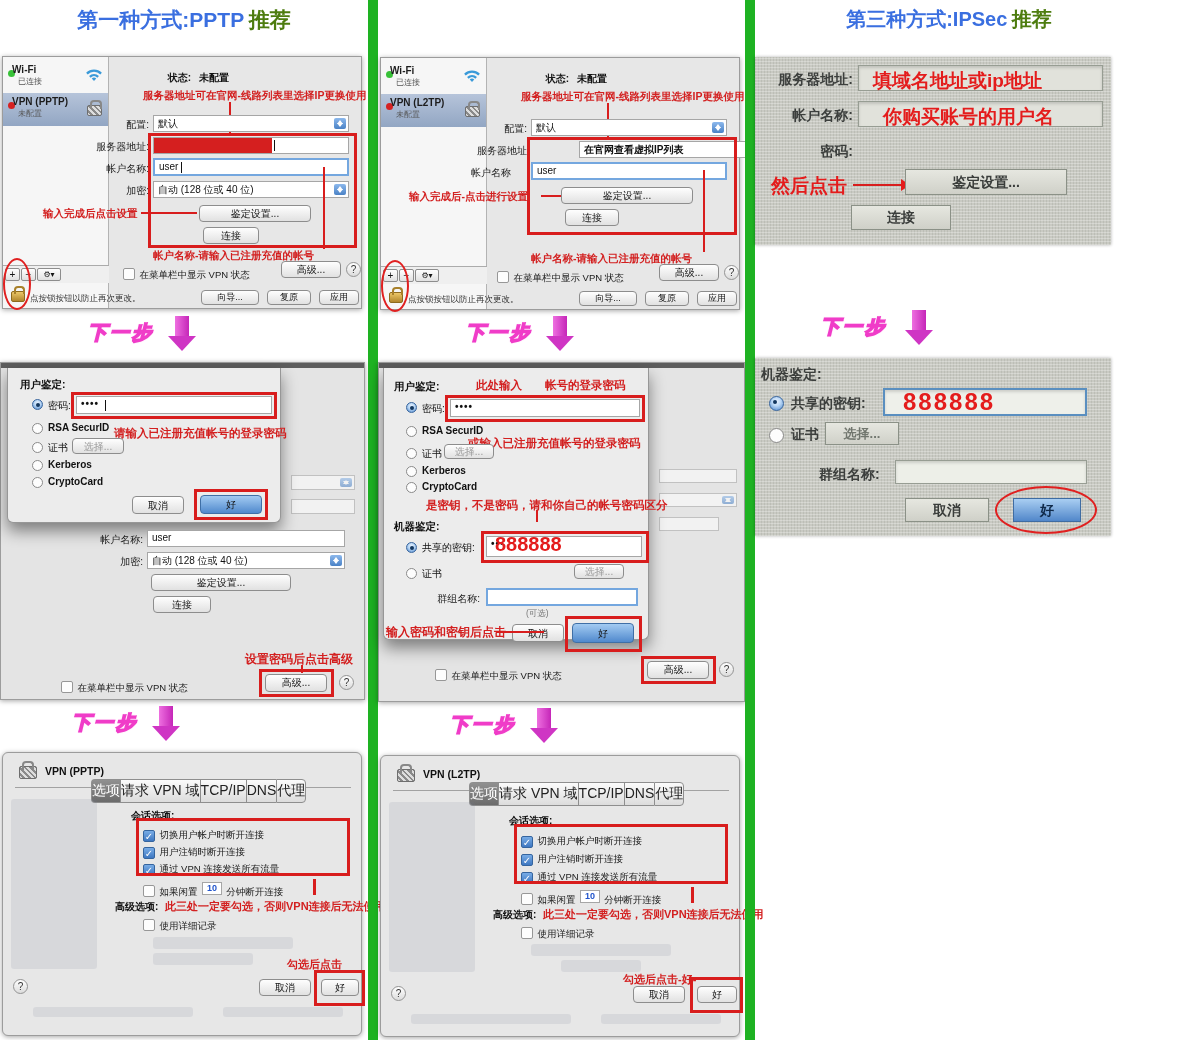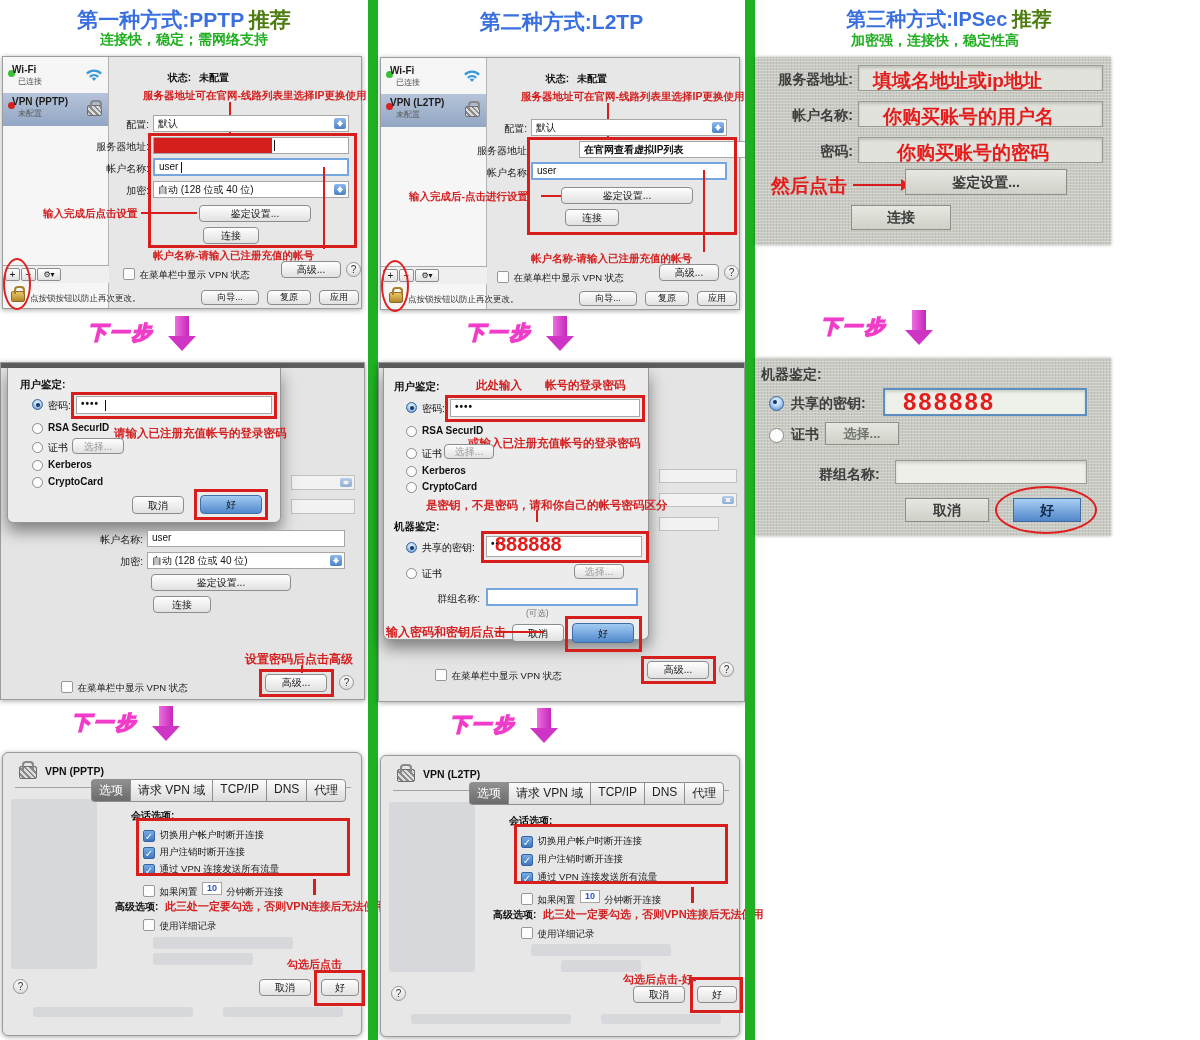--- a/index.html
+++ b/index.html
@@ -45,21 +45,21 @@
 .helpc{position:absolute;width:15px;height:15px;border-radius:50%;background:linear-gradient(#fff,#dcdcdc);border:1px solid #949494;font-size:10px;text-align:center;line-height:13px;color:#333;}
 .padlock{position:absolute;width:15px;height:11px;background:repeating-linear-gradient(45deg,#ddd 0 2px,#8a8a8a 2px 4px);border:1px solid #6e6e6e;border-radius:2px;}
 .padlock::before{content:"";position:absolute;left:2px;top:-6px;width:8px;height:7px;border:2px solid #888;border-bottom:none;border-radius:4px 4px 0 0;}
 .goldlock{position:absolute;width:14px;height:11px;background:linear-gradient(#ecc768,#b1862c);border:1px solid #8d6a1e;border-radius:2px;}
 .goldlock::before{content:"";position:absolute;left:2px;top:-6px;width:7px;height:6px;border:2px solid #a8802a;border-bottom:none;border-radius:4px 4px 0 0;}
 .next{position:absolute;font-size:19px;font-weight:bold;font-style:italic;letter-spacing:3px;color:#1d4ed8;-webkit-text-stroke:1.6px #f03cc8;text-shadow:0 0 2px #ff8fe2;}
 .arrow{position:absolute;width:28px;}
 .arrow .shaft{width:14px;height:20px;margin:0 auto;background:linear-gradient(90deg,#ee6fe0,#c526b8);}
 .arrow .head{width:0;height:0;border-left:14px solid transparent;border-right:14px solid transparent;border-top:15px solid #cf35c4;}
 .tabbar{position:absolute;display:flex;}
-.tab{font-size:12px;padding:2px 7px;background:linear-gradient(#fbfbfb,#dcdcdc);border:1px solid #8e8e8e;border-right:none;color:#222;white-space:nowrap;}
+.tab{font-size:14px;padding:2px 0;background:linear-gradient(#fbfbfb,#dcdcdc);border:1px solid #8e8e8e;border-right:none;color:#222;white-space:nowrap;}
 .tab:first-child{border-radius:4px 0 0 4px;}
 .tab:last-child{border-right:1px solid #8e8e8e;border-radius:0 4px 4px 0;}
 .tab.sel{background:linear-gradient(#909090,#6b6b6b);color:#fff;}
 .hair{position:absolute;border-top:1px solid #a2a2a2;}
 .ghost{position:absolute;background:rgba(120,130,148,.14);border-radius:3px;}
 .darkstrip{position:absolute;left:0;right:0;top:0;height:5px;background:#5d5d5d;}
 .sheet{position:absolute;background:#ececec;border:1px solid #979797;border-top:none;box-shadow:0 8px 16px rgba(0,0,0,.45);border-radius:0 0 6px 6px;}
 .caret{position:absolute;width:1px;height:11px;background:#111;top:2px;}
 .photo{position:absolute;background:#c9cac3;background-image:repeating-linear-gradient(0deg,rgba(255,255,255,.28) 0 1px,transparent 1px 3px),repeating-linear-gradient(90deg,rgba(110,116,104,.14) 0 1px,transparent 1px 3px);box-shadow:0 0 3px rgba(0,0,0,.3);}
 .pL{position:absolute;color:#3c3f3d;font-weight:bold;font-size:14px;text-align:right;}
@@ -70,21 +70,20 @@
 .logotext{font-size:23px;font-weight:bold;letter-spacing:1px;font-style:italic;}
 </style>
 </head>
 <body>
 
 <div class="col" id="col1" style="left:0;width:368px;">
   <div class="chead" style="left:0;top:6px;width:368px;">
     <span class="tblue">第一种方式:PPTP</span>
     <span class="tred">推荐</span>
   </div>
-  <div class="chead tgreen" style="left:0;top:31px;width:368px;">连接快，稳定；需网络支持</div>
 
   <div class="macwin" style="left:2px;top:56px;width:360px;height:253px;">
     <div class="sidebar">
       <div class="sbitem" style="top:4px;">
         <span class="dot g"></span>
         <span class="sbname">Wi-Fi</span>
         <span class="sbstat">已连接</span>
         <svg class="abs" style="left:82px;top:7px;" width="18" height="14" viewBox="0 0 24 18">
             <path d="M12 17l-3-3.3a4.7 4.7 0 016 0z" fill="#3a9ad9"></path>
             <path d="M5.4 10.2a9.8 9.8 0 0113.2 0l-2.1 2.3a6.6 6.6 0 00-9 0z" fill="#3a9ad9"></path>
@@ -218,21 +217,20 @@
     <div class="B" style="left:318px;top:226px;width:38px;height:17px;">好</div>
     <div class="RB" style="left:311px;top:217px;width:51px;height:36px;"></div>
     <div class="ghost" style="left:30px;top:254px;width:160px;height:10px;"></div>
     <div class="ghost" style="left:220px;top:254px;width:120px;height:10px;"></div>
   </div>
 </div>
 
 <div class="divider" style="left:368px;"></div>
 
 <div class="col" id="col2" style="left:378px;width:367px;">
-  <div class="chead tblue" style="left:0;top:8px;width:367px;">第二种方式:L2TP</div>
 
   <div class="macwin" style="left:2px;top:57px;width:360px;height:253px;">
     <div class="sidebar">
       <div class="sbitem" style="top:4px;">
         <span class="dot g"></span>
         <span class="sbname">Wi-Fi</span>
         <span class="sbstat">已连接</span>
         <svg class="abs" style="left:82px;top:7px;" width="18" height="14" viewBox="0 0 24 18">
             <path d="M12 17l-3-3.3a4.7 4.7 0 016 0z" fill="#3a9ad9"></path>
             <path d="M5.4 10.2a9.8 9.8 0 0113.2 0l-2.1 2.3a6.6 6.6 0 00-9 0z" fill="#3a9ad9"></path>
@@ -252,21 +250,21 @@
       </div>
     </div>
     <span class="L" style="left:120px;top:14px;width:68px;font-weight:bold;">状态:</span>
     <span class="abs" style="left:196px;top:14px;font-size:10px;font-weight:bold;">未配置</span>
     <span class="A" style="left:140px;top:32px;font-size:10.5px;">服务器地址可在官网-线路列表里选择IP更换使用</span>
     <div class="RL" style="left:226px;top:45px;width:2px;height:36px;"></div>
     <span class="L" style="left:96px;top:64px;width:50px;">配置:</span>
     <div class="F" style="left:150px;top:61px;width:196px;height:17px;"><span>默认</span><span class="stepper"></span></div>
     <span class="L" style="left:74px;top:86px;width:72px;">服务器地址</span>
     <div class="F" style="left:150px;top:83px;width:196px;height:17px;font-weight:bold;margin-left:48px;"><span>在官网查看虚拟IP列表</span></div>
-    <span class="L" style="left:74px;top:108px;width:72px;">帐户名称</span>
+    <span class="L" style="left:74px;top:108px;width:72px;text-align:center;">帐户名称</span>
     <div class="F focus" style="left:150px;top:104px;width:196px;height:18px;"><span>user</span></div>
     <div class="B" style="left:180px;top:129px;width:132px;height:17px;">鉴定设置...</div>
     <span class="A" style="left:28px;top:132px;font-size:10.5px;">输入完成后-点击进行设置</span>
     <div class="RL" style="left:160px;top:137px;width:20px;height:2px;"></div>
     <div class="B" style="left:184px;top:151px;width:54px;height:17px;">连接</div>
     <div class="RB" style="left:146px;top:79px;width:210px;height:98px;"></div>
     <div class="RL" style="left:322px;top:112px;width:2px;height:82px;"></div>
     <span class="A" style="left:150px;top:194px;font-size:10.5px;">帐户名称-请输入已注册充值的帐号</span>
     <div class="abs" style="left:116px;top:209px;"><span class="uncheck"></span> <span class="cl">在菜单栏中显示 VPN 状态</span></div>
     <div class="B" style="left:278px;top:206px;width:60px;height:17px;">高级...</div>
@@ -374,35 +372,31 @@
   </div>
 </div>
 
 <div class="divider" style="left:745px;"></div>
 
 <div class="col" id="col3" style="left:755px;width:445px;">
   <div class="chead" style="left:24px;top:6px;width:340px;">
     <span class="tblue" style="font-size:20px;">第三种方式:IPSec</span>
     <span class="tred" style="font-size:20px;">推荐</span>
   </div>
-  <div class="chead tgreen" style="left:10px;top:32px;width:340px;">加密强，连接快，稳定性高</div>
 
   <div class="photo" style="left:0;top:57px;width:356px;height:188px;">
     <span class="pL" style="left:0px;top:14px;width:98px;">服务器地址:</span>
     <div class="pF" style="left:103px;top:8px;width:245px;height:26px;">
         <span class="abs pred nw" style="left:14px;top:2px;font-size:19px;">填域名地址或ip地址</span>
       </div>
     <span class="pL" style="left:0px;top:50px;width:98px;">帐户名称:</span>
     <div class="pF" style="left:103px;top:44px;width:245px;height:26px;">
         <span class="abs pred nw" style="left:24px;top:2px;font-size:19px;">你购买账号的用户名</span>
       </div>
     <span class="pL" style="left:0px;top:86px;width:98px;">密码:</span>
-    <div class="pF" style="left:103px;top:80px;width:245px;height:26px;">
-        <span class="abs pred nw" style="left:38px;top:2px;font-size:19px;">你购买账号的密码</span>
-      </div>
     <span class="abs pred nw" style="left:16px;top:116px;font-size:19px;">然后点击</span>
     <div class="RL" style="left:98px;top:127px;width:48px;height:2px;"></div>
     <div class="abs" style="left:146px;top:122px;width:0;height:0;border-top:6px solid transparent;border-bottom:6px solid transparent;border-left:9px solid #e41c1c;"></div>
     <div class="pB" style="left:150px;top:112px;width:162px;height:26px;font-size:14px;line-height:24px;">鉴定设置...</div>
     <div class="pB" style="left:96px;top:148px;width:100px;height:25px;font-size:14px;line-height:23px;">连接</div>
   </div>
 
   <div class="next" style="left:66px;top:314px;">下一步</div>
   <div class="arrow" style="left:150px;top:310px;">
       <div class="shaft"></div>

